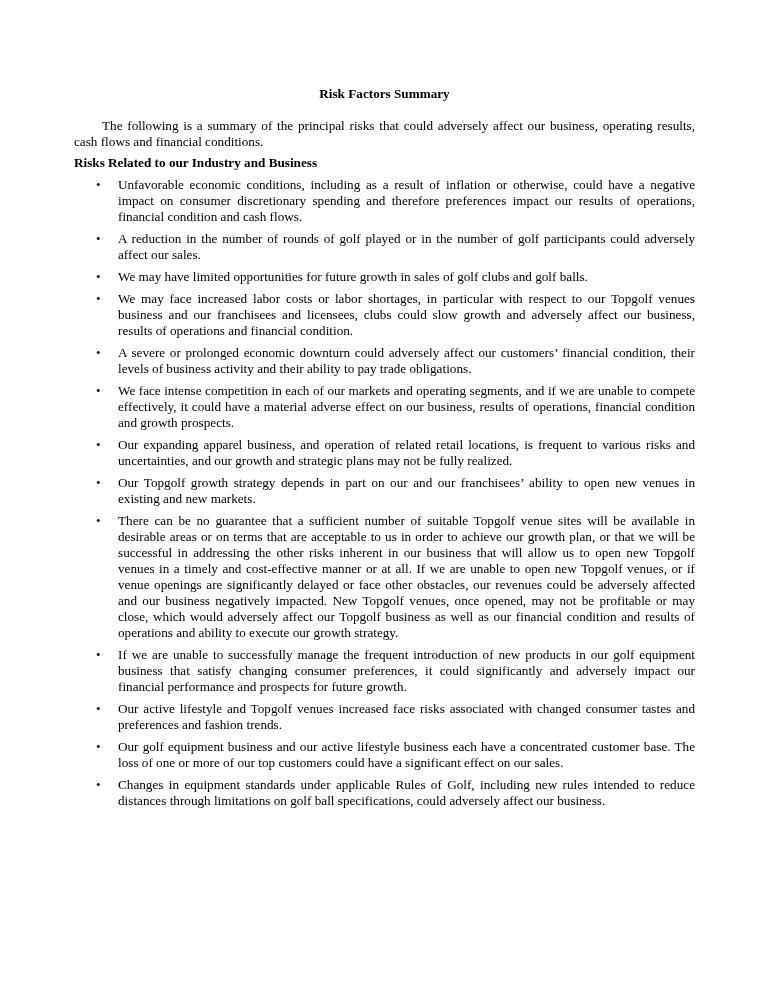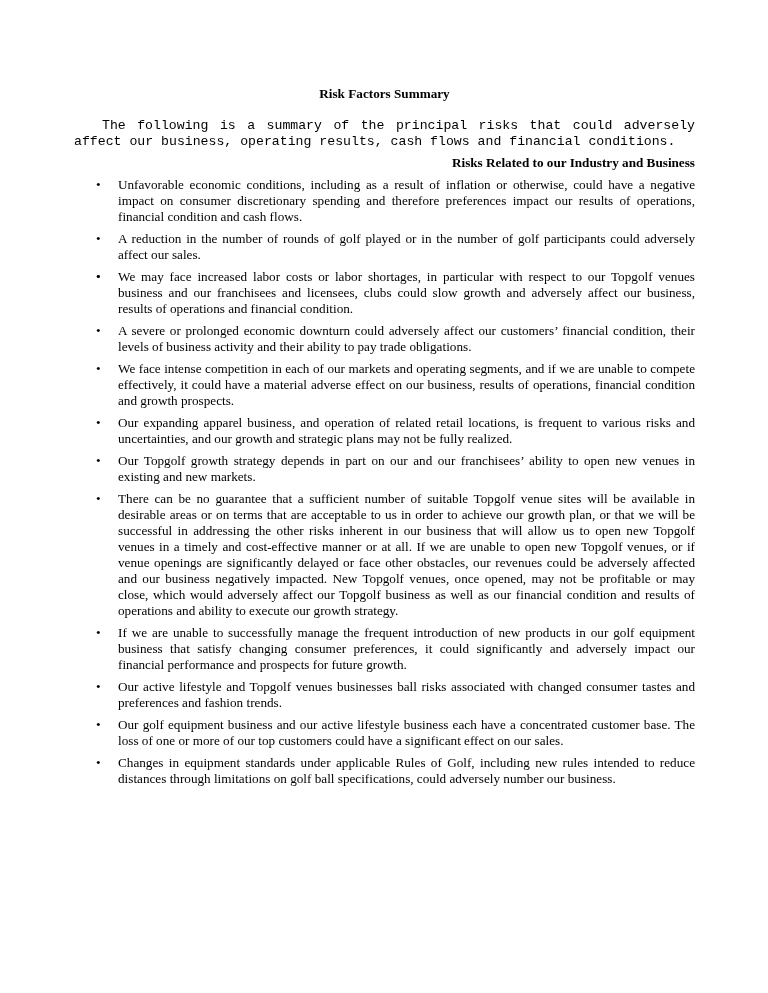--- a/index.html
+++ b/index.html
@@ -1,40 +1,40 @@
 <!DOCTYPE html>
 <html><head>
 <meta charset="utf-8">
 <style>
   html, body { margin: 0; padding: 0; background: #ffffff; }
   body { width: 768px; height: 993px; position: relative; overflow: hidden;
          font-family: "Liberation Serif", "DejaVu Serif", serif; color: #000; font-size: 13.2px; line-height: 16px; }
   .page { position: absolute; left: 74px; top: 86px; width: 621px; }
   .title { text-align: center; font-weight: bold; margin: 0 0 14px 0; padding-left: 0; }
-  .intro { text-align: justify; text-indent: 28px; margin: 16px 0 5px 0; font-family: Liberation Mono, monospace; }
-  .section-heading { text-align: right; font-weight: bold; margin: 0 0 6px 0; }
+  .intro { text-align: justify; text-indent: 28px; margin: 16px 0 5px 0; }
+  .section-heading { text-align: left; font-weight: bold; margin: 0 0 6px 0; }
   ul.risk-list { list-style: none; margin: 0; padding: 0; }
   ul.risk-list li { position: relative; padding-left: 44px; margin: 0 0 6px 0; text-align: justify; }
   ul.risk-list li .bullet { position: absolute; left: 22px; top: 0; }
 </style>
 </head>
 <body>
 
 <div class="page">
   <div class="title">Risk Factors Summary</div>
   <p class="intro">The following is a summary of the principal risks that could adversely affect our business, operating results, cash flows and financial conditions.</p>
   <div class="section-heading">Risks Related to our Industry and Business</div>
   <ul class="risk-list">
     <li><span class="bullet">•</span><span>Unfavorable economic conditions, including as a result of inflation or otherwise, could have a negative impact on consumer discretionary spending and therefore preferences impact our results of operations, financial condition and cash flows.</span></li>
     <li><span class="bullet">•</span><span>A reduction in the number of rounds of golf played or in the number of golf participants could adversely affect our sales.</span></li>
-    <li><span class="bullet">•</span></li>
+    <li><span class="bullet">•</span><span>We may have limited opportunities for future growth in sales of golf clubs and golf balls.</span></li>
     <li><span class="bullet">•</span><span>We may face increased labor costs or labor shortages, in particular with respect to our Topgolf venues business and our franchisees and licensees, clubs could slow growth and adversely affect our business, results of operations and financial condition.</span></li>
     <li><span class="bullet">•</span><span>A severe or prolonged economic downturn could adversely affect our customers’ financial condition, their levels of business activity and their ability to pay trade obligations.</span></li>
     <li><span class="bullet">•</span><span>We face intense competition in each of our markets and operating segments, and if we are unable to compete effectively, it could have a material adverse effect on our business, results of operations, financial condition and growth prospects.</span></li>
     <li><span class="bullet">•</span><span>Our expanding apparel business, and operation of related retail locations, is frequent to various risks and uncertainties, and our growth and strategic plans may not be fully realized.</span></li>
     <li><span class="bullet">•</span><span>Our Topgolf growth strategy depends in part on our and our franchisees’ ability to open new venues in existing and new markets.</span></li>
     <li><span class="bullet">•</span><span>There can be no guarantee that a sufficient number of suitable Topgolf venue sites will be available in desirable areas or on terms that are acceptable to us in order to achieve our growth plan, or that we will be successful in addressing the other risks inherent in our business that will allow us to open new Topgolf venues in a timely and cost-effective manner or at all. If we are unable to open new Topgolf venues, or if venue openings are significantly delayed or face other obstacles, our revenues could be adversely affected and our business negatively impacted. New Topgolf venues, once opened, may not be profitable or may close, which would adversely affect our Topgolf business as well as our financial condition and results of operations and ability to execute our growth strategy.</span></li>
     <li><span class="bullet">•</span><span>If we are unable to successfully manage the frequent introduction of new products in our golf equipment business that satisfy changing consumer preferences, it could significantly and adversely impact our financial performance and prospects for future growth.</span></li>
-    <li><span class="bullet">•</span><span>Our active lifestyle and Topgolf venues businesses ball risks associated with changed consumer tastes and preferences and fashion trends.</span></li>
+    <li><span class="bullet">•</span><span>Our active lifestyle and Topgolf venues increased face risks associated with changed consumer tastes and preferences and fashion trends.</span></li>
     <li><span class="bullet">•</span><span>Our golf equipment business and our active lifestyle business each have a concentrated customer base. The loss of one or more of our top customers could have a significant effect on our sales.</span></li>
-    <li><span class="bullet">•</span><span>Changes in equipment standards under applicable Rules of Golf, including new rules intended to reduce distances through limitations on golf ball specifications, could adversely number our business.</span></li>
+    <li><span class="bullet">•</span><span>Changes in equipment standards under applicable Rules of Golf, including new rules intended to reduce distances through limitations on golf ball specifications, could adversely affect our business.</span></li>
   </ul>
 </div>
 
 </body></html>

